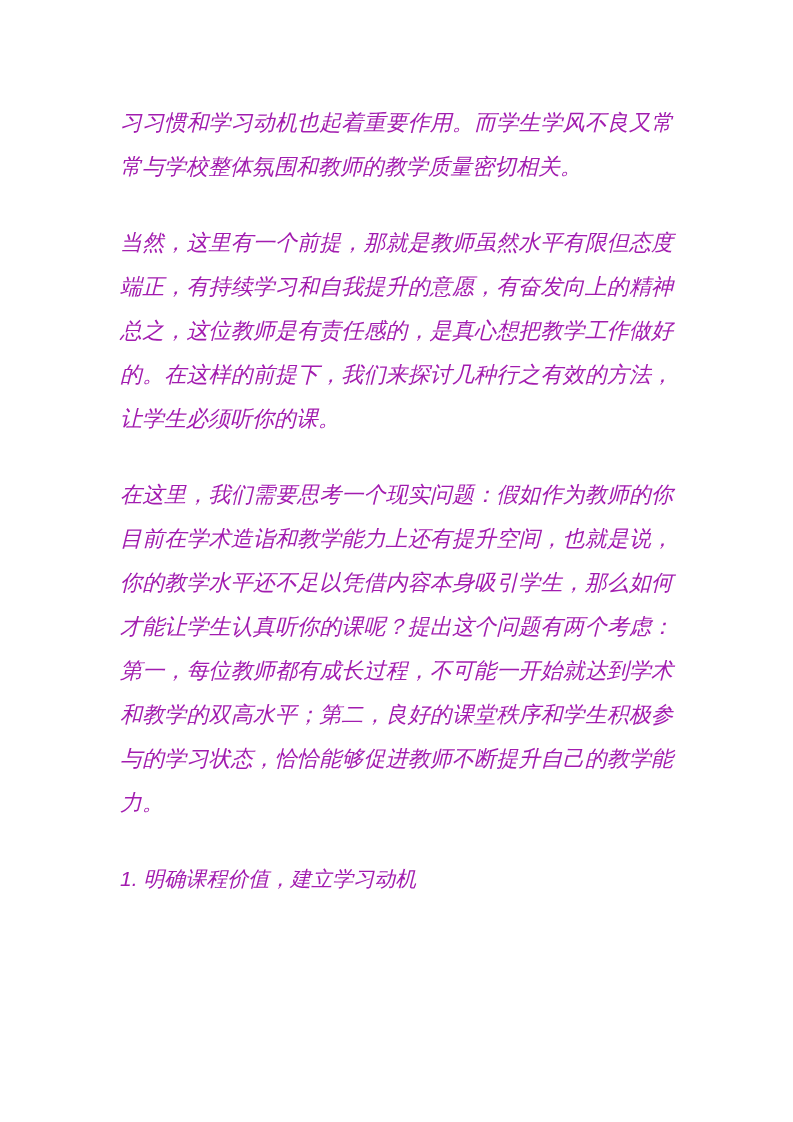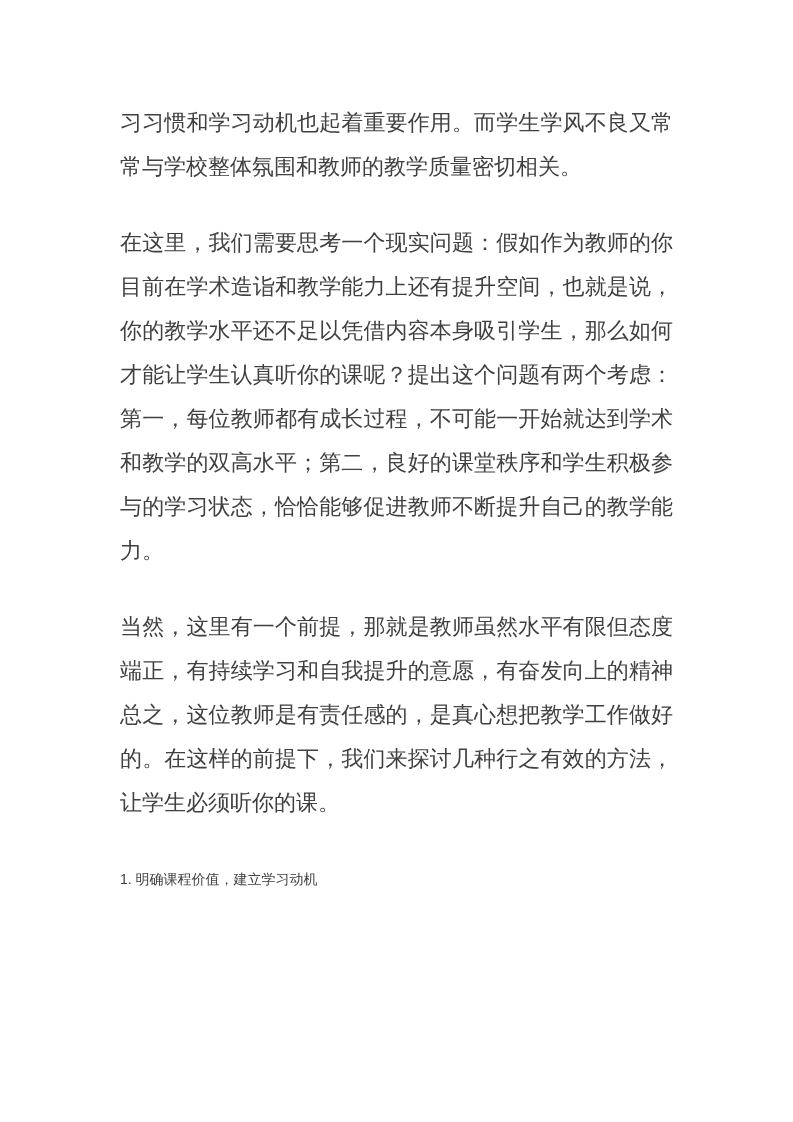--- a/index.html
+++ b/index.html
@@ -12,42 +12,43 @@
     height: 1122px;
     position: relative;
     overflow: hidden;
     font-family: "Liberation Sans", "DejaVu Sans", sans-serif;
   }
   .page {
     position: absolute;
     left: 120px;
     top: 101px;
     width: 553px;
-    color: #404040;
+    color: #a21caf;
+    font-style: italic;
   }
   .para {
     font-size: 22px;
     line-height: 44px;
     margin: 0 0 32px 0;
     text-align: justify;
     text-justify: inter-ideograph;
     word-break: break-all;
     font-weight: normal;
   }
   .heading {
-    font-size: 14px;
+    font-size: 21px;
     line-height: 44px;
     margin: 0 0 32px 0;
     font-weight: normal;
   }
   .para:last-child {
     margin-bottom: 0;
   }
 </style>
 </head>
 <body>
 
 <div class="page">
   <p class="para">习习惯和学习动机也起着重要作用。而学生学风不良又常常与学校整体氛围和教师的教学质量密切相关。</p>
+  <p class="para">当然，这里有一个前提，那就是教师虽然水平有限但态度端正，有持续学习和自我提升的意愿，有奋发向上的精神总之，这位教师是有责任感的，是真心想把教学工作做好的。在这样的前提下，我们来探讨几种行之有效的方法，让学生必须听你的课。</p>
   <p class="para">在这里，我们需要思考一个现实问题：假如作为教师的你目前在学术造诣和教学能力上还有提升空间，也就是说，你的教学水平还不足以凭借内容本身吸引学生，那么如何才能让学生认真听你的课呢？提出这个问题有两个考虑：第一，每位教师都有成长过程，不可能一开始就达到学术和教学的双高水平；第二，良好的课堂秩序和学生积极参与的学习状态，恰恰能够促进教师不断提升自己的教学能力。</p>
-  <p class="para">当然，这里有一个前提，那就是教师虽然水平有限但态度端正，有持续学习和自我提升的意愿，有奋发向上的精神总之，这位教师是有责任感的，是真心想把教学工作做好的。在这样的前提下，我们来探讨几种行之有效的方法，让学生必须听你的课。</p>
   <h2 class="heading">1. 明确课程价值，建立学习动机</h2>
 </div>
 
 </body></html>

